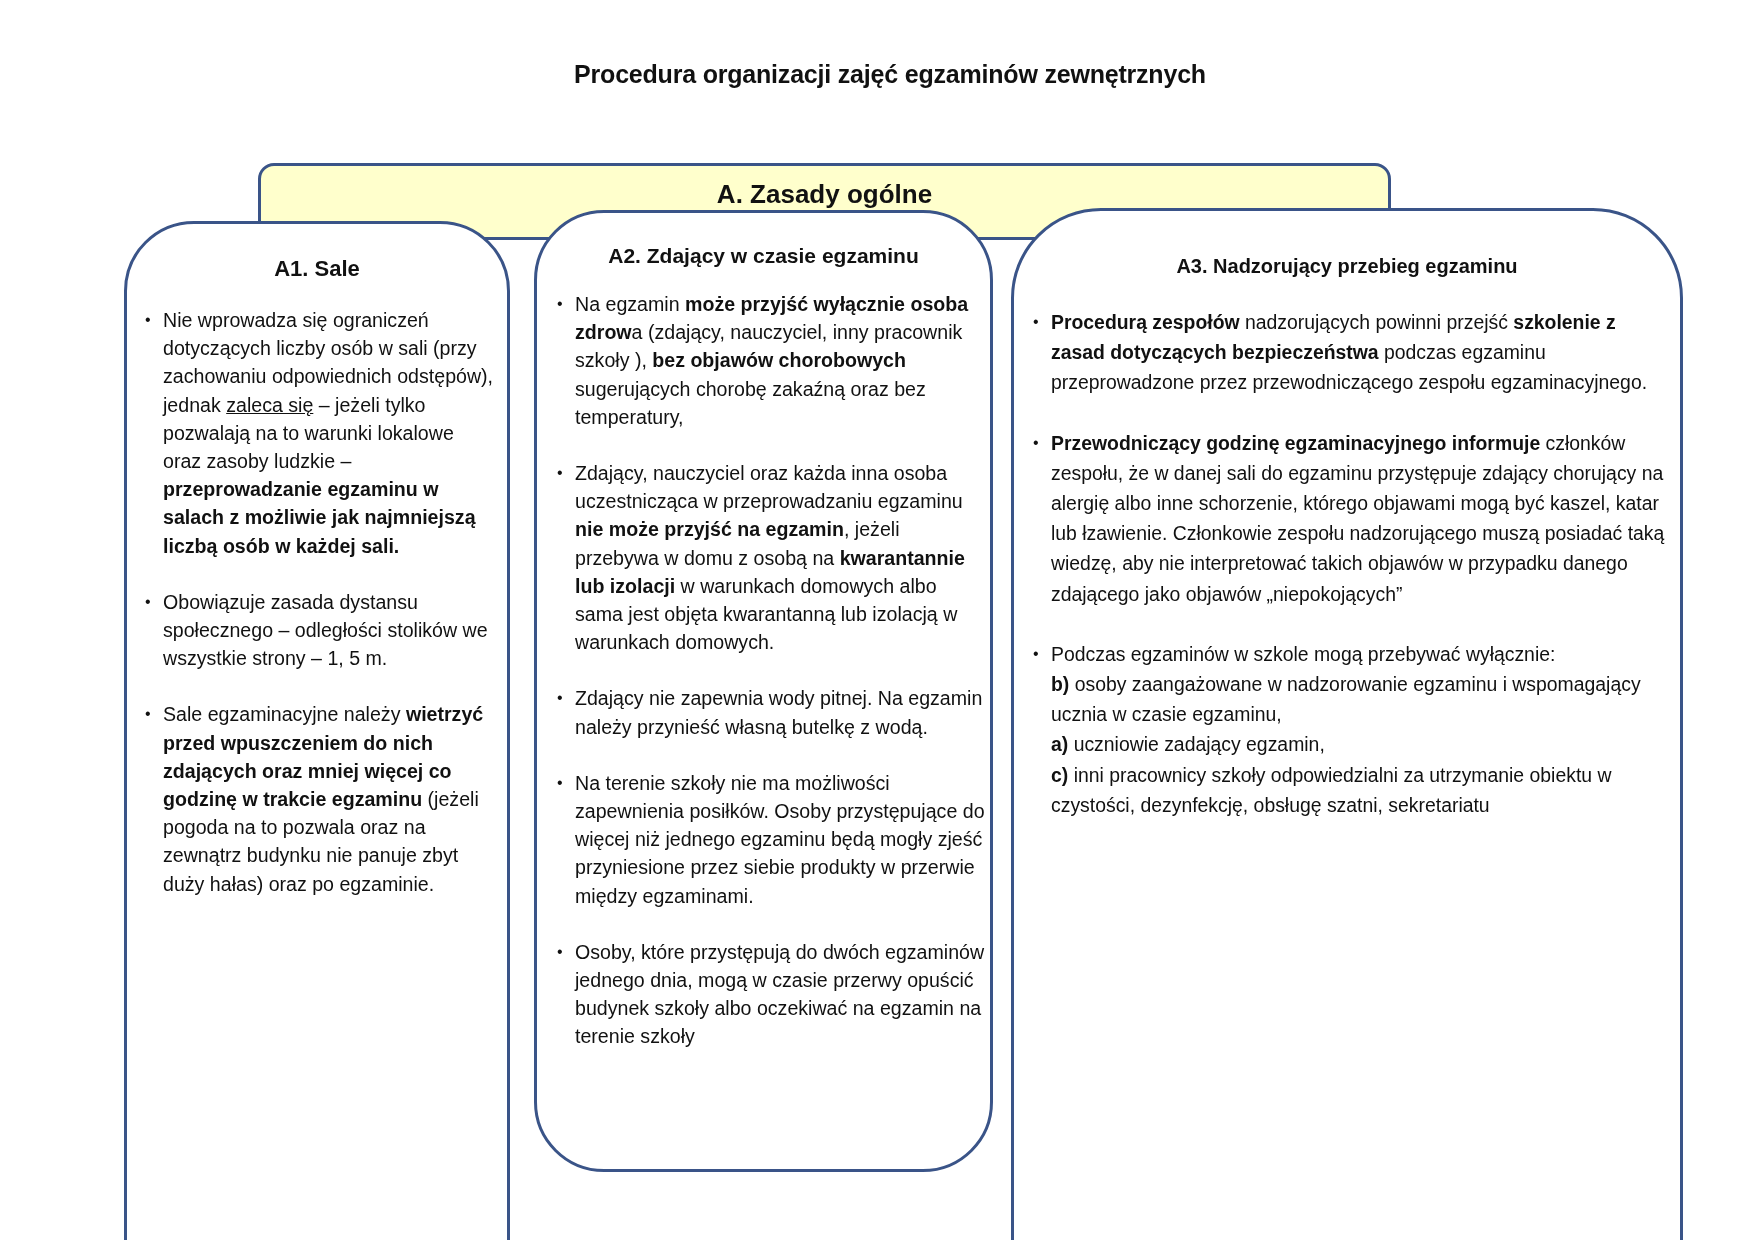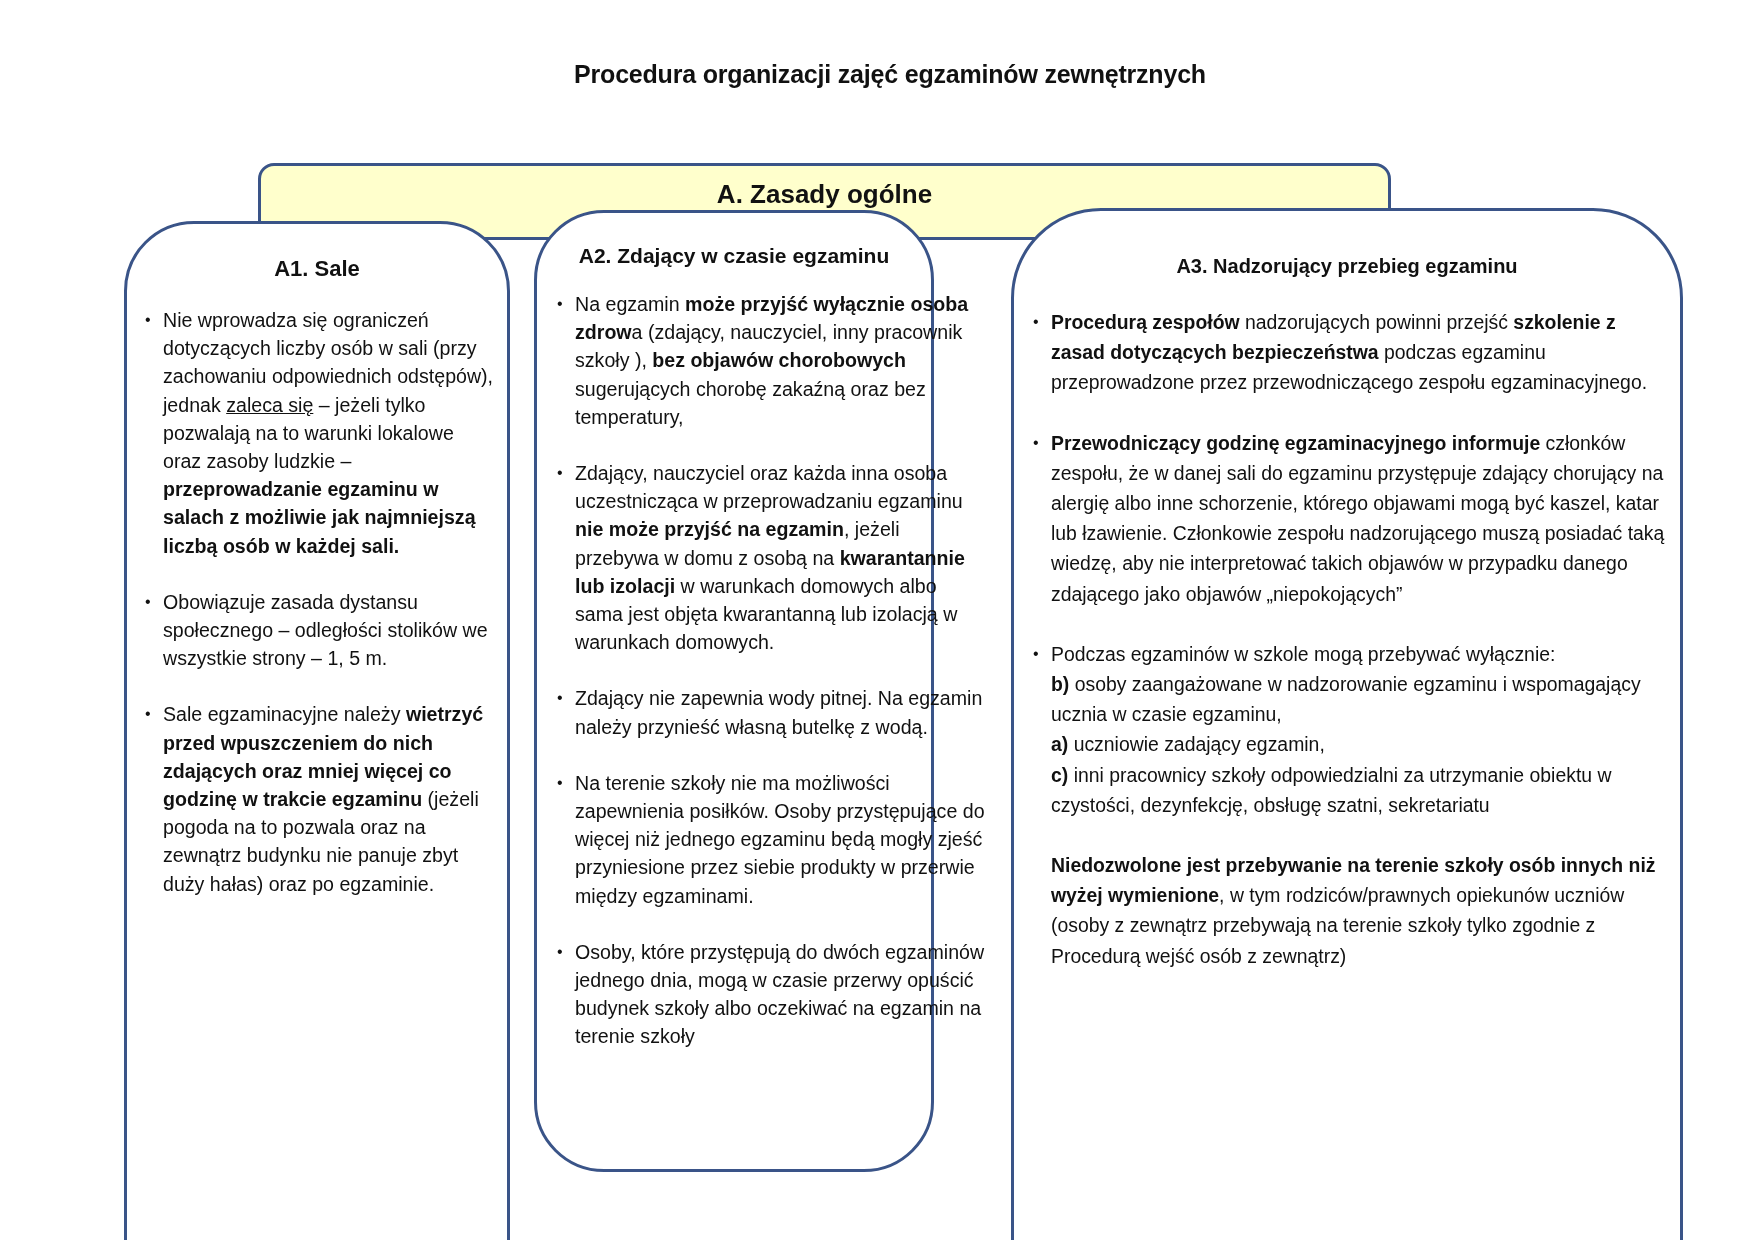--- a/index.html
+++ b/index.html
@@ -17,21 +17,21 @@
     display: flex; align-items: center; justify-content: center;
     box-sizing: border-box;
     margin-top: 48px;
   }
   .header-box span { font-size: 26px; font-weight: bold; margin-top: -14px; }
   .col {
     position: absolute; border: 3px solid #3a5488; background: #ffffff;
     box-sizing: border-box; border-radius: 70px;
   }
   #colA1 { left: 124px; top: 221px; width: 386px; height: 1158px; }
-  #colA2 { left: 534px; top: 210px; width: 400px; height: 962px; }
+  #colA2 { left: 534px; top: 210px; width: 459px; height: 962px; }
   #colA3 { left: 1011px; top: 208px; width: 672px; height: 1239px; border-radius: 90px; }
   .col-title { font-weight: bold; text-align: center; position: absolute; left: 0; right: 0; }
   #colA1 .col-title { top: 32px; font-size: 22px; }
   #colA2 .col-title { top: 31px; font-size: 21px; }
   #colA3 .col-title { top: 44px; font-size: 20px; }
   .items { position: absolute; margin: 0; padding: 0; list-style: none; }
   #colA1 .items { left: 18px; top: 82px; width: 350px; font-size: 19.6px; line-height: 28.2px; }
   #colA2 .items { left: 20px; top: 77px; width: 430px; font-size: 19.6px; line-height: 28.2px; }
   #colA3 .items { left: 19px; top: 96px; width: 640px; font-size: 19.4px; line-height: 30.2px; }
   .item { position: relative; padding-left: 18px; }
@@ -110,17 +110,14 @@
       <span class="bullet">•</span>
       <b>Przewodniczący godzinę egzaminacyjnego informuje</b><span> członków zespołu, że w danej sali do egzaminu przystępuje zdający chorujący na alergię albo inne schorzenie, którego objawami mogą być kaszel, katar lub łzawienie. Członkowie zespołu nadzorującego muszą posiadać taką wiedzę, aby nie interpretować takich objawów w przypadku danego zdającego jako objawów „niepokojących”</span>
     </li>
     <li class="item">
       <span class="bullet">•</span>
       <span class="sub-line">Podczas egzaminów w szkole mogą przebywać wyłącznie:</span>
       <span class="sub-line"><b>b)</b><span> osoby zaangażowane w nadzorowanie egzaminu i wspomagający ucznia w czasie egzaminu,</span></span>
       <span class="sub-line"><b>a)</b><span> uczniowie zadający egzamin,</span></span>
       <span class="sub-line"><b>c)</b><span> inni pracownicy szkoły odpowiedzialni za utrzymanie obiektu w czystości, dezynfekcję, obsługę szatni, sekretariatu</span></span>
     </li>
-    <li class="item no-bullet">
-      <b>Niedozwolone jest przebywanie na terenie szkoły osób innych niż wyżej wymienione</b><span>, w tym rodziców/prawnych opiekunów uczniów (osoby z zewnątrz przebywają na terenie szkoły tylko zgodnie z Procedurą wejść osób z zewnątrz)</span>
-    </li>
   </ul>
 </div>
 
 </body></html>

